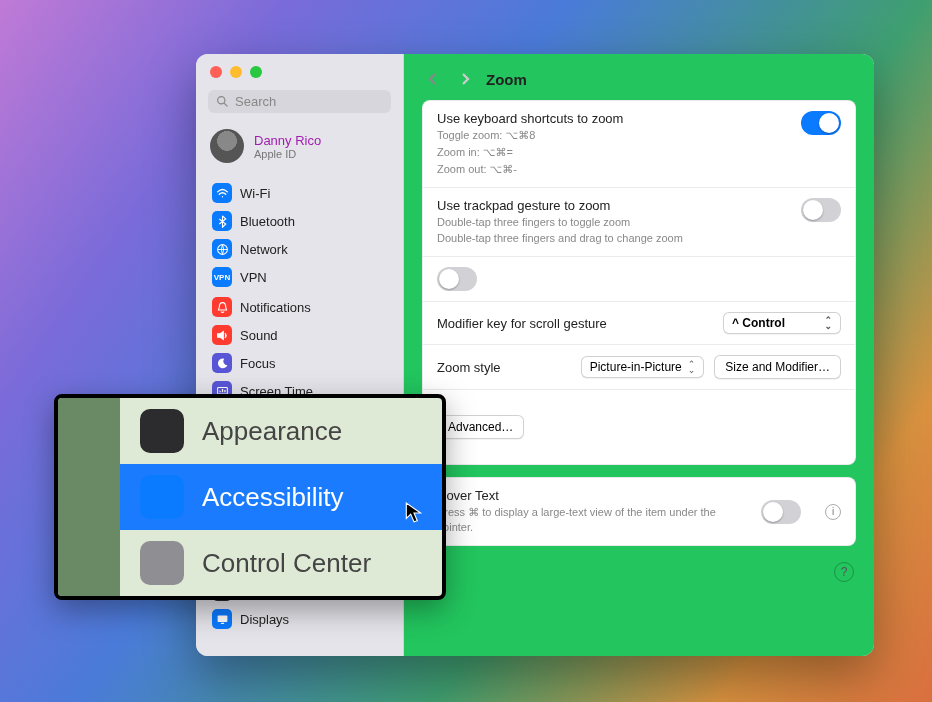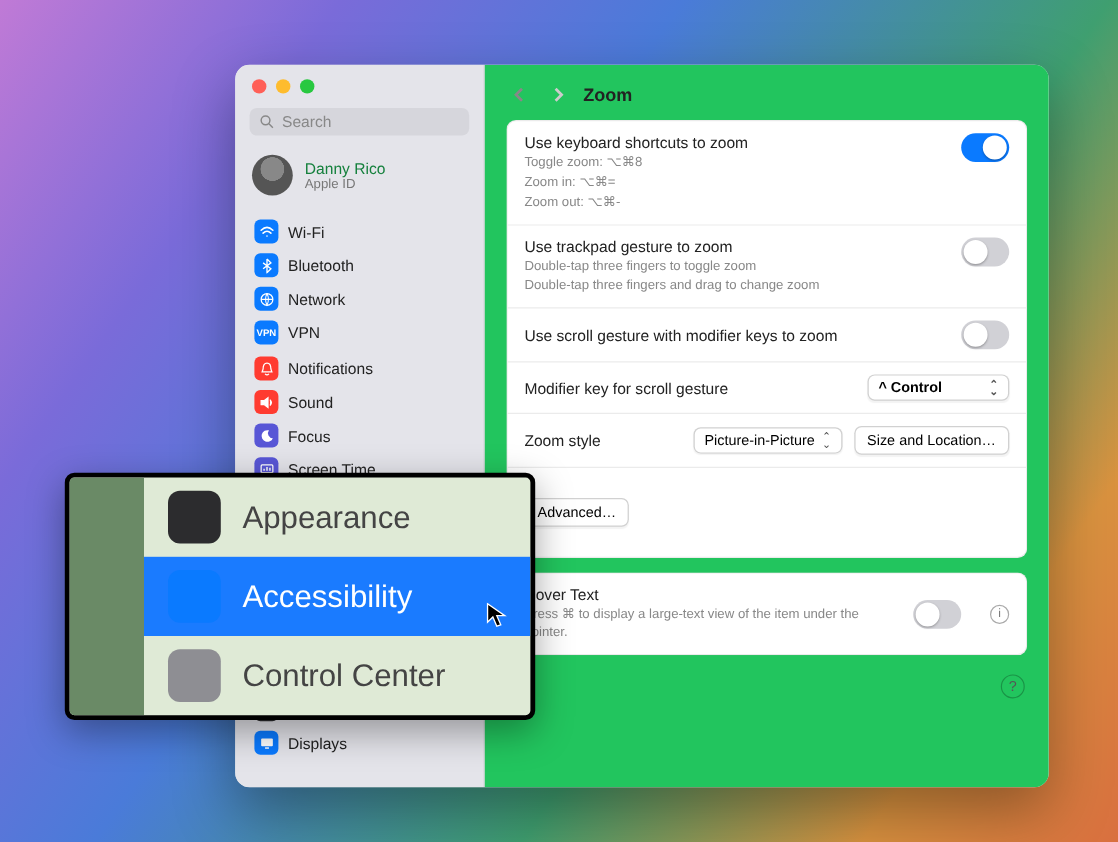--- a/index.html
+++ b/index.html
@@ -21,21 +21,21 @@
 .traffic { display: flex; gap: 8px; padding: 4px 0 12px 2px; }
 .dot { width: 12px; height: 12px; border-radius: 50%; }
 .dot.red{background:#ff5f57;} .dot.yellow{background:#febc2e;} .dot.green{background:#28c840;}
 .search-box {
   display:flex; align-items:center; gap:6px; background: rgba(0,0,0,0.06);
   border-radius:6px; padding:4px 8px; color:#888; font-size:13px; margin-bottom:10px;
 }
 .search-box svg{width:13px;height:13px;fill:#888;}
 .account { display:flex; align-items:center; gap:10px; padding:6px 2px 14px 2px;}
 .avatar{width:34px;height:34px;border-radius:50%;background:radial-gradient(circle at 50% 35%,#888 0 35%,#555 36% 100%);}
-.acct-name{font-size:13px;color:#15803d;}
+.acct-name{font-size:13px;color:#a21caf;}
 .acct-sub{font-size:11px;color:#777;}
 .side-group{margin-top:2px;}
 .side-item{display:flex;align-items:center;gap:8px;padding:4px 4px;border-radius:6px;font-size:13px;color:#222;}
 .side-item.selected{background:#c7c7ce;}
 .side-icon{width:20px;height:20px;border-radius:5px;display:flex;align-items:center;justify-content:center;font-size:12px;color:#fff;flex-shrink:0;}
 .i-blue{background:#0a7aff;} .i-red{background:#ff3b30;} .i-indigo{background:#5856d6;} .i-dark{background:#2c2c2e;} .i-gray{background:#8e8e93;}
 
 .main{flex:1;background:#22c55e;display:flex;flex-direction:column;}
 .titlebar{display:flex;align-items:center;gap:10px;padding:14px 18px 10px 18px;}
 .nav-btn{width:22px;height:22px;display:flex;align-items:center;justify-content:center;border-radius:4px;}
@@ -293,40 +293,39 @@
             <div class="row-left">
               <div class="row-title">Use trackpad gesture to zoom</div>
               <div class="row-sub">Double-tap three fingers to toggle zoom</div>
               <div class="row-sub">Double-tap three fingers and drag to change zoom</div>
             </div>
             <div class="toggle">
                 <div class="knob"></div>
               </div>
           </div>
           <div class="row" style="align-items:center;">
-            <div class="row-title">Use scroll gesture with modifier keys to zoom</div>
             <div class="toggle">
                 <div class="knob"></div>
               </div>
           </div>
           <div class="row" style="align-items:center;">
             <div class="row-title">Modifier key for scroll gesture</div>
             <div class="select" style="min-width:118px;justify-content:space-between;font-weight:bold;">
               <span>^ Control</span>
               <span class="chev">⌃<br>⌄</span>
             </div>
           </div>
           <div class="row" style="align-items:center;">
             <div class="row-title">Zoom style</div>
             <div class="row-controls">
               <div class="select">
                 <span>Picture-in-Picture</span>
                 <span class="chev">⌃<br>⌄</span>
               </div>
-              <div class="btn">Size and Location…</div>
+              <div class="btn">Size and Modifier…</div>
             </div>
           </div>
           <div class="right-align" style="border-top:1px solid rgba(0,0,0,0.08);">
             <div class="btn">Advanced…</div>
           </div>
         </div>
 
         <div class="panel">
           <div class="row" style="align-items:center;">
             <div class="row-left">

